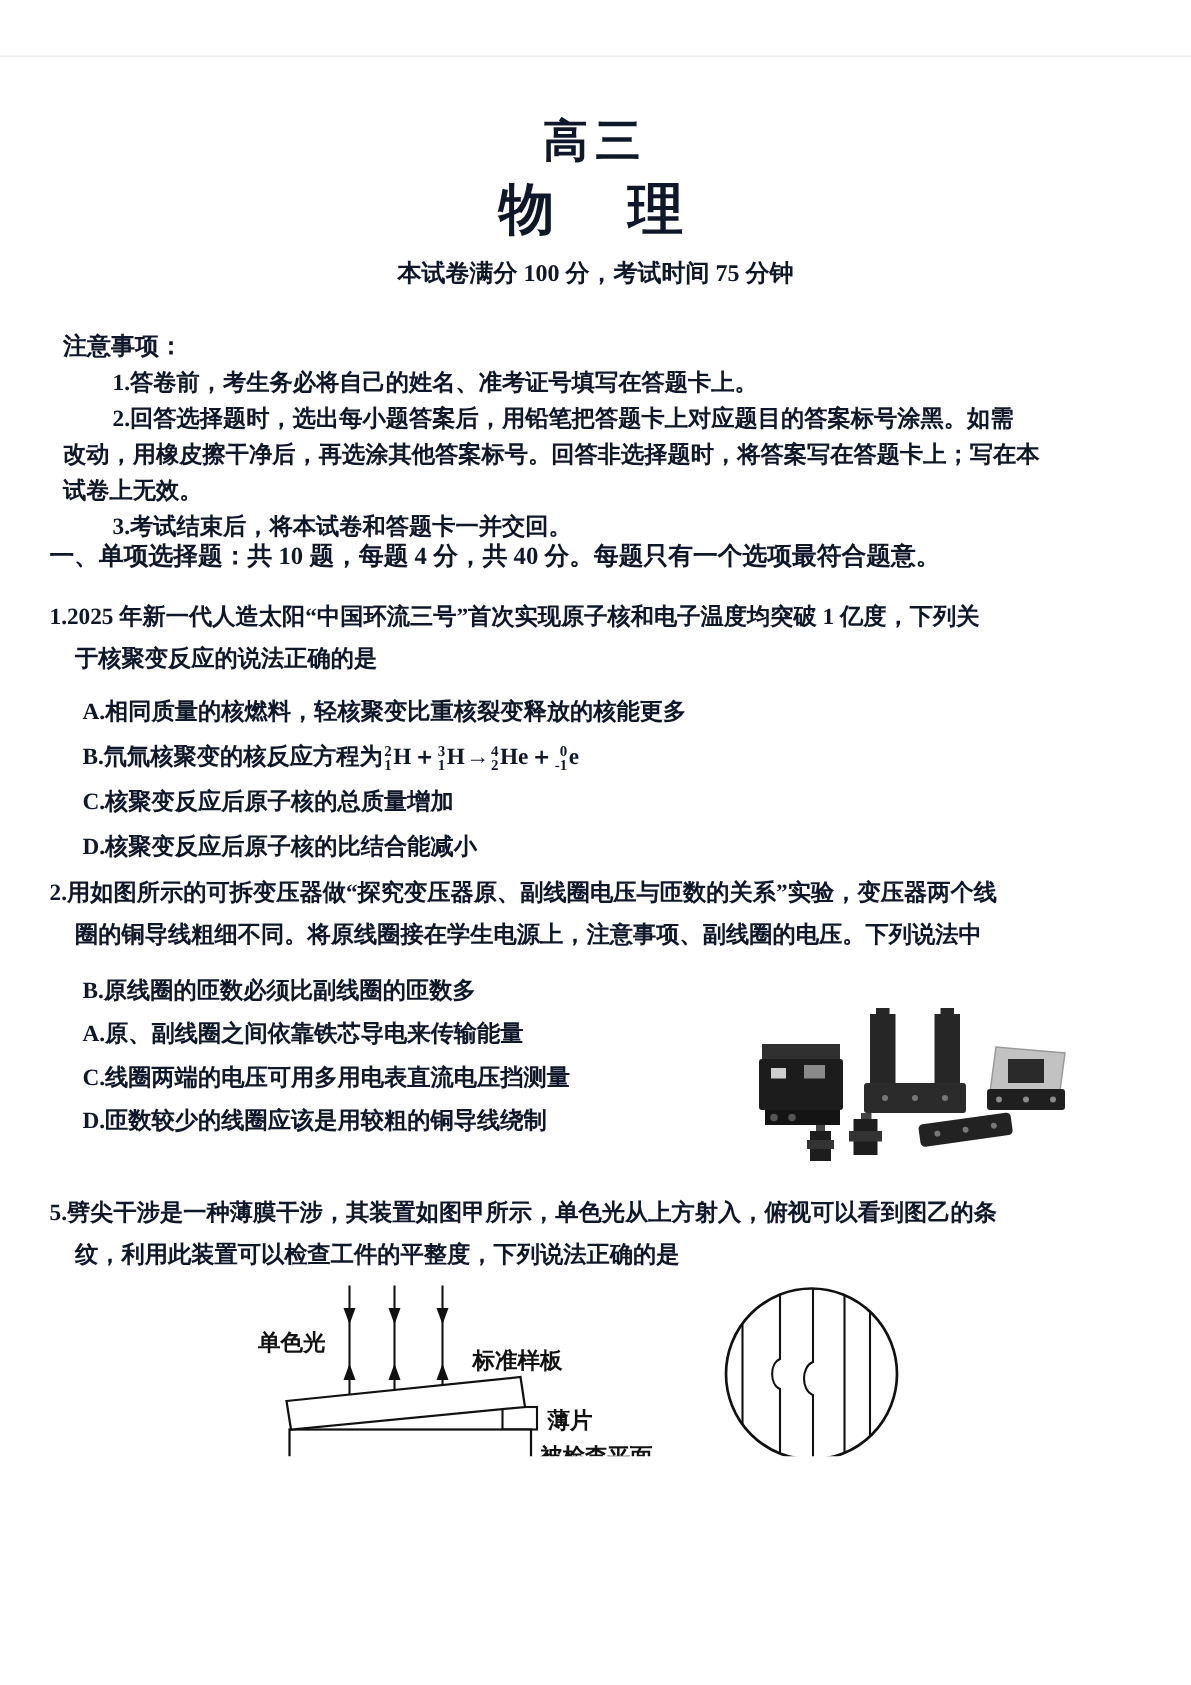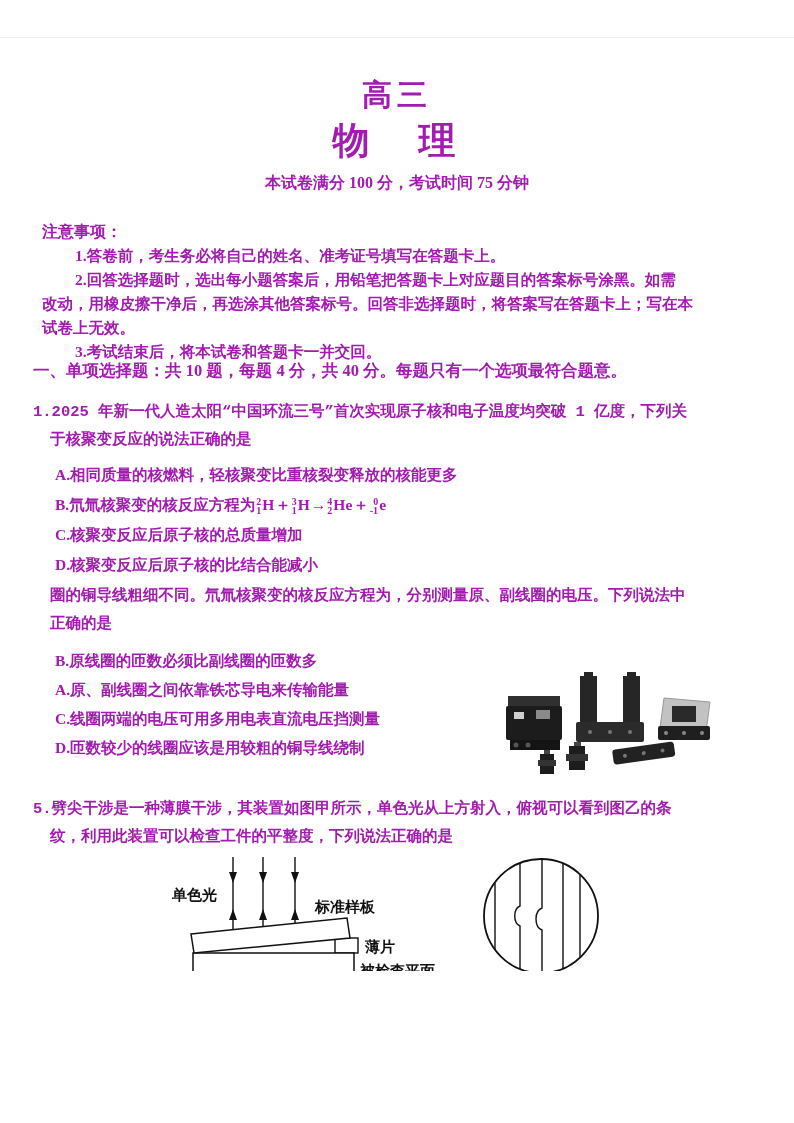--- a/index.html
+++ b/index.html
@@ -1,18 +1,18 @@
 <!DOCTYPE html>
 <html><head>
 <meta charset="utf-8">
 <style>
   html,body { margin:0; padding:0; background:#ffffff; }
   .page {
     position:relative; width:794px; height:971px; margin:0 auto;
-    background:#ffffff; overflow:hidden; color:#a21caf;
+    background:#ffffff; overflow:hidden; color:#0f172a;
     font-family:"Liberation Serif","DejaVu Serif",serif;
     font-weight:600;
   }
   .scan-line { position:absolute; top:37px; left:0; right:0; height:1px; background:#ececec; }
 
   .abs { position:absolute; left:33px; width:728px; }
 
   
   .title-block { position:absolute; left:0; top:76px; width:794px; text-align:center; }
   .grade   { font-size:30px; font-weight:700; letter-spacing:5px; line-height:38px; }
@@ -24,21 +24,21 @@
   .notice-heading { font-size:16px; font-weight:700; line-height:24px; margin-left:9px; }
   .notice .line { font-size:15.5px; line-height:24px; margin-left:9px; white-space:nowrap; }
   .notice .line.indent { text-indent:33px; }
 
   .section-heading { top:358px; font-size:16.5px; font-weight:700; line-height:26px; white-space:nowrap; }
 
   .question { font-size:15.5px; }
   .q1 { top:398px; }
   .q2 { top:582px; }
   .q3 { top:795px; }
-  .stem-line { line-height:28px; white-space:nowrap;font-family:Liberation Mono, monospace; }
+  .stem-line { line-height:28px; white-space:nowrap; }
   .stem-line.cont { padding-left:17px; }
   .options { margin-top:6px; }
   .q2 .options { margin-top:8px; }
   .option { line-height:30px; padding-left:22px; white-space:nowrap; }
   .q2 .option { line-height:29px; }
   .option-b { display:flex; align-items:flex-end; }
 
   
   .equation { display:inline-flex; align-items:center; margin-left:1px; }
   .nuc { display:inline-flex; align-items:center; }
@@ -121,22 +121,22 @@
               <span class="nuc-sym">e</span>
             </span>
           </span>
       </div>
       <div class="option">C.核聚变反应后原子核的总质量增加</div>
       <div class="option">D.核聚变反应后原子核的比结合能减小</div>
     </div>
   </div>
 
   <div class="abs question q2">
-    <div class="stem-line cont">圈的铜导线粗细不同。氘氚核聚变的核反应方程为，分别测量原、副线圈的电压。下列说法中</div>
-    <div class="stem-line cont">正确的是</div>
+    <div class="stem-line">2.用如图所示的可拆变压器做“探究变压器原、副线圈电压与匝数的关系”实验，变压器两个线</div>
+    <div class="stem-line cont">圈的铜导线粗细不同。将原线圈接在学生电源上，注意事项、副线圈的电压。下列说法中</div>
     <div class="options">
       <div class="option">B.原线圈的匝数必须比副线圈的匝数多</div>
       <div class="option">A.原、副线圈之间依靠铁芯导电来传输能量</div>
       <div class="option">C.线圈两端的电压可用多用电表直流电压挡测量</div>
       <div class="option">D.匝数较少的线圈应该是用较粗的铜导线绕制</div>
     </div>
 
     <svg class="photo" width="258" height="140" viewBox="0 0 258 140">
 
       <g>

